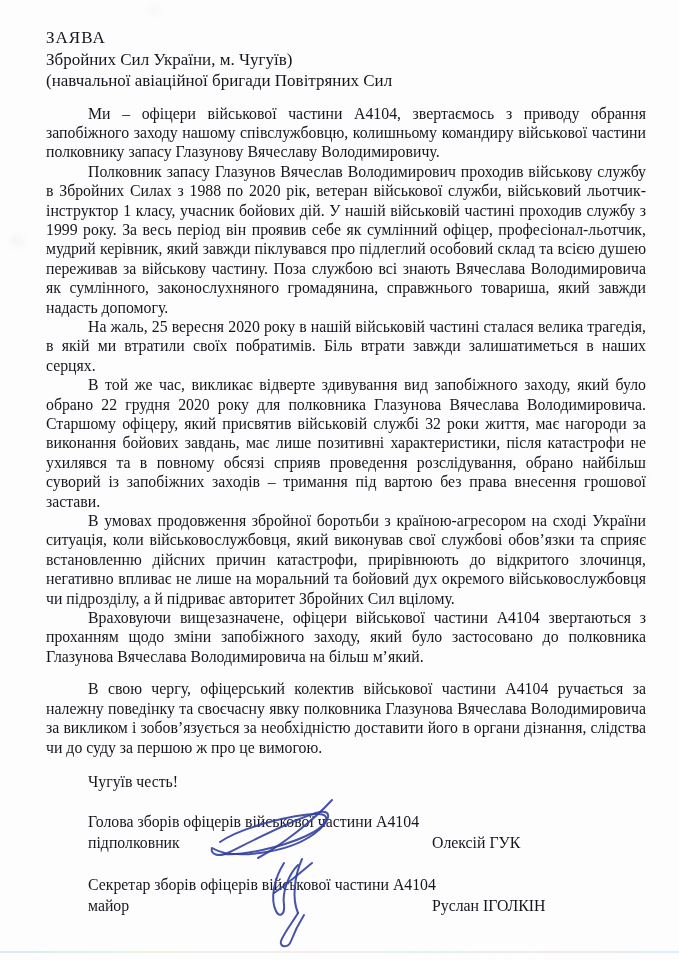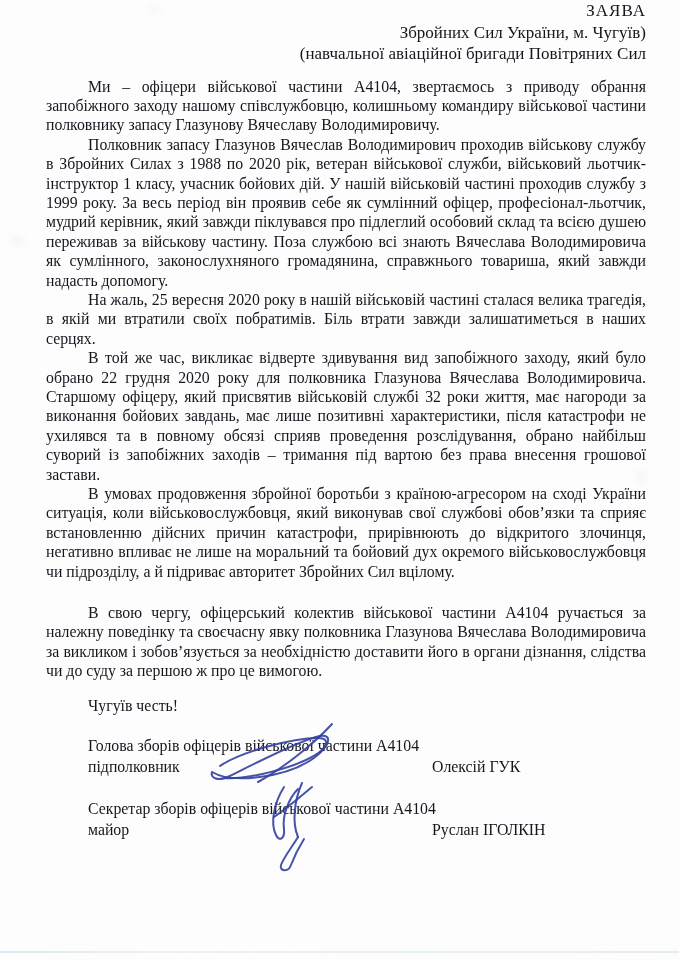--- a/index.html
+++ b/index.html
@@ -17,40 +17,41 @@
     font-family: "Liberation Serif", "DejaVu Serif", serif;
     color: #16161f;
   }
   .inner {
     position: absolute;
     left: 46px;
     top: 0;
     width: 600px;
   }
   .header {
-    text-align: right;
+    padding-top: 27px;
+    text-align: left;
     font-size: 17px;
     line-height: 21.5px;
   }
   .header .h1 {
     letter-spacing: 1px;
   }
   .body {
     margin-top: 12px;
     font-size: 15.8px;
     line-height: 19.4px;
   }
   .body p {
     margin: 0;
     text-indent: 42px;
     text-align: justify;
     font-family: Liberation Serif, serif;
   }
   .body p.gap {
-    margin-top: 22px;
+    margin-top: 13px;
   }
   .closing {
     margin-top: 15px;
     text-indent: 42px;
   }
   .sigblock {
     position: relative;
     margin-top: 21px;
     padding-left: 42px;
     line-height: 20.5px;
@@ -116,20 +117,21 @@
       <div>Збройних Сил України, м. Чугуїв)</div>
       <div>(навчальної авіаційної бригади Повітряних Сил</div>
     </div>
 
     <div class="body">
       <p>Ми – офіцери військової частини А4104, звертаємось з приводу обрання запобіжного заходу нашому співслужбовцю, колишньому командиру військової частини полковнику запасу Глазунову Вячеславу Володимировичу.</p>
       <p>Полковник запасу Глазунов Вячеслав Володимирович проходив військову службу в Збройних Силах з 1988 по 2020 рік, ветеран військової служби, військовий льотчик-інструктор 1 класу, учасник бойових дій. У нашій військовій частині проходив службу з 1999 року. За весь період він проявив себе як сумлінний офіцер, професіонал-льотчик, мудрий керівник, який завжди піклувався про підлеглий особовий склад та всією душею переживав за військову частину. Поза службою всі знають Вячеслава Володимировича як сумлінного, законослухняного громадянина, справжнього товариша, який завжди надасть допомогу.</p>
       <p>На жаль, 25 вересня 2020 року в нашій військовій частині сталася велика трагедія, в якій ми втратили своїх побратимів. Біль втрати завжди залишатиметься в наших серцях.</p>
       <p>В той же час, викликає відверте здивування вид запобіжного заходу, який було обрано 22 грудня 2020 року для полковника Глазунова Вячеслава Володимировича. Старшому офіцеру, який присвятив військовій службі 32 роки життя, має нагороди за виконання бойових завдань, має лише позитивні характеристики, після катастрофи не ухилявся та в повному обсязі сприяв проведення розслідування, обрано найбільш суворий із запобіжних заходів – тримання під вартою без права внесення грошової застави.</p>
       <p>В умовах продовження збройної боротьби з країною-агресором на сході України ситуація, коли військовослужбовця, який виконував свої службові обов’язки та сприяє встановленню дійсних причин катастрофи, прирівнюють до відкритого злочинця, негативно впливає не лише на моральний та бойовий дух окремого військовослужбовця чи підрозділу, а й підриває авторитет Збройних Сил вцілому.</p>
+      <p>Враховуючи вищезазначене, офіцери військової частини А4104 звертаються з проханням щодо зміни запобіжного заходу, який було застосовано до полковника Глазунова Вячеслава Володимировича на більш м’який.</p>
       <p class="gap">В свою чергу, офіцерський колектив військової частини А4104 ручається за належну поведінку та своєчасну явку полковника Глазунова Вячеслава Володимировича за викликом і зобов’язується за необхідністю доставити його в органи дізнання, слідства чи до суду за першою ж про це вимогою.</p>
 
       <div class="closing">Чугуїв честь!</div>
 
       <div class="sigblock">
         <div class="role">Голова зборів офіцерів військової частини А4104</div>
         <div class="rankline">
           <span class="rank">підполковник</span>
           <span class="name">Олексій ГУК</span>
         </div>

